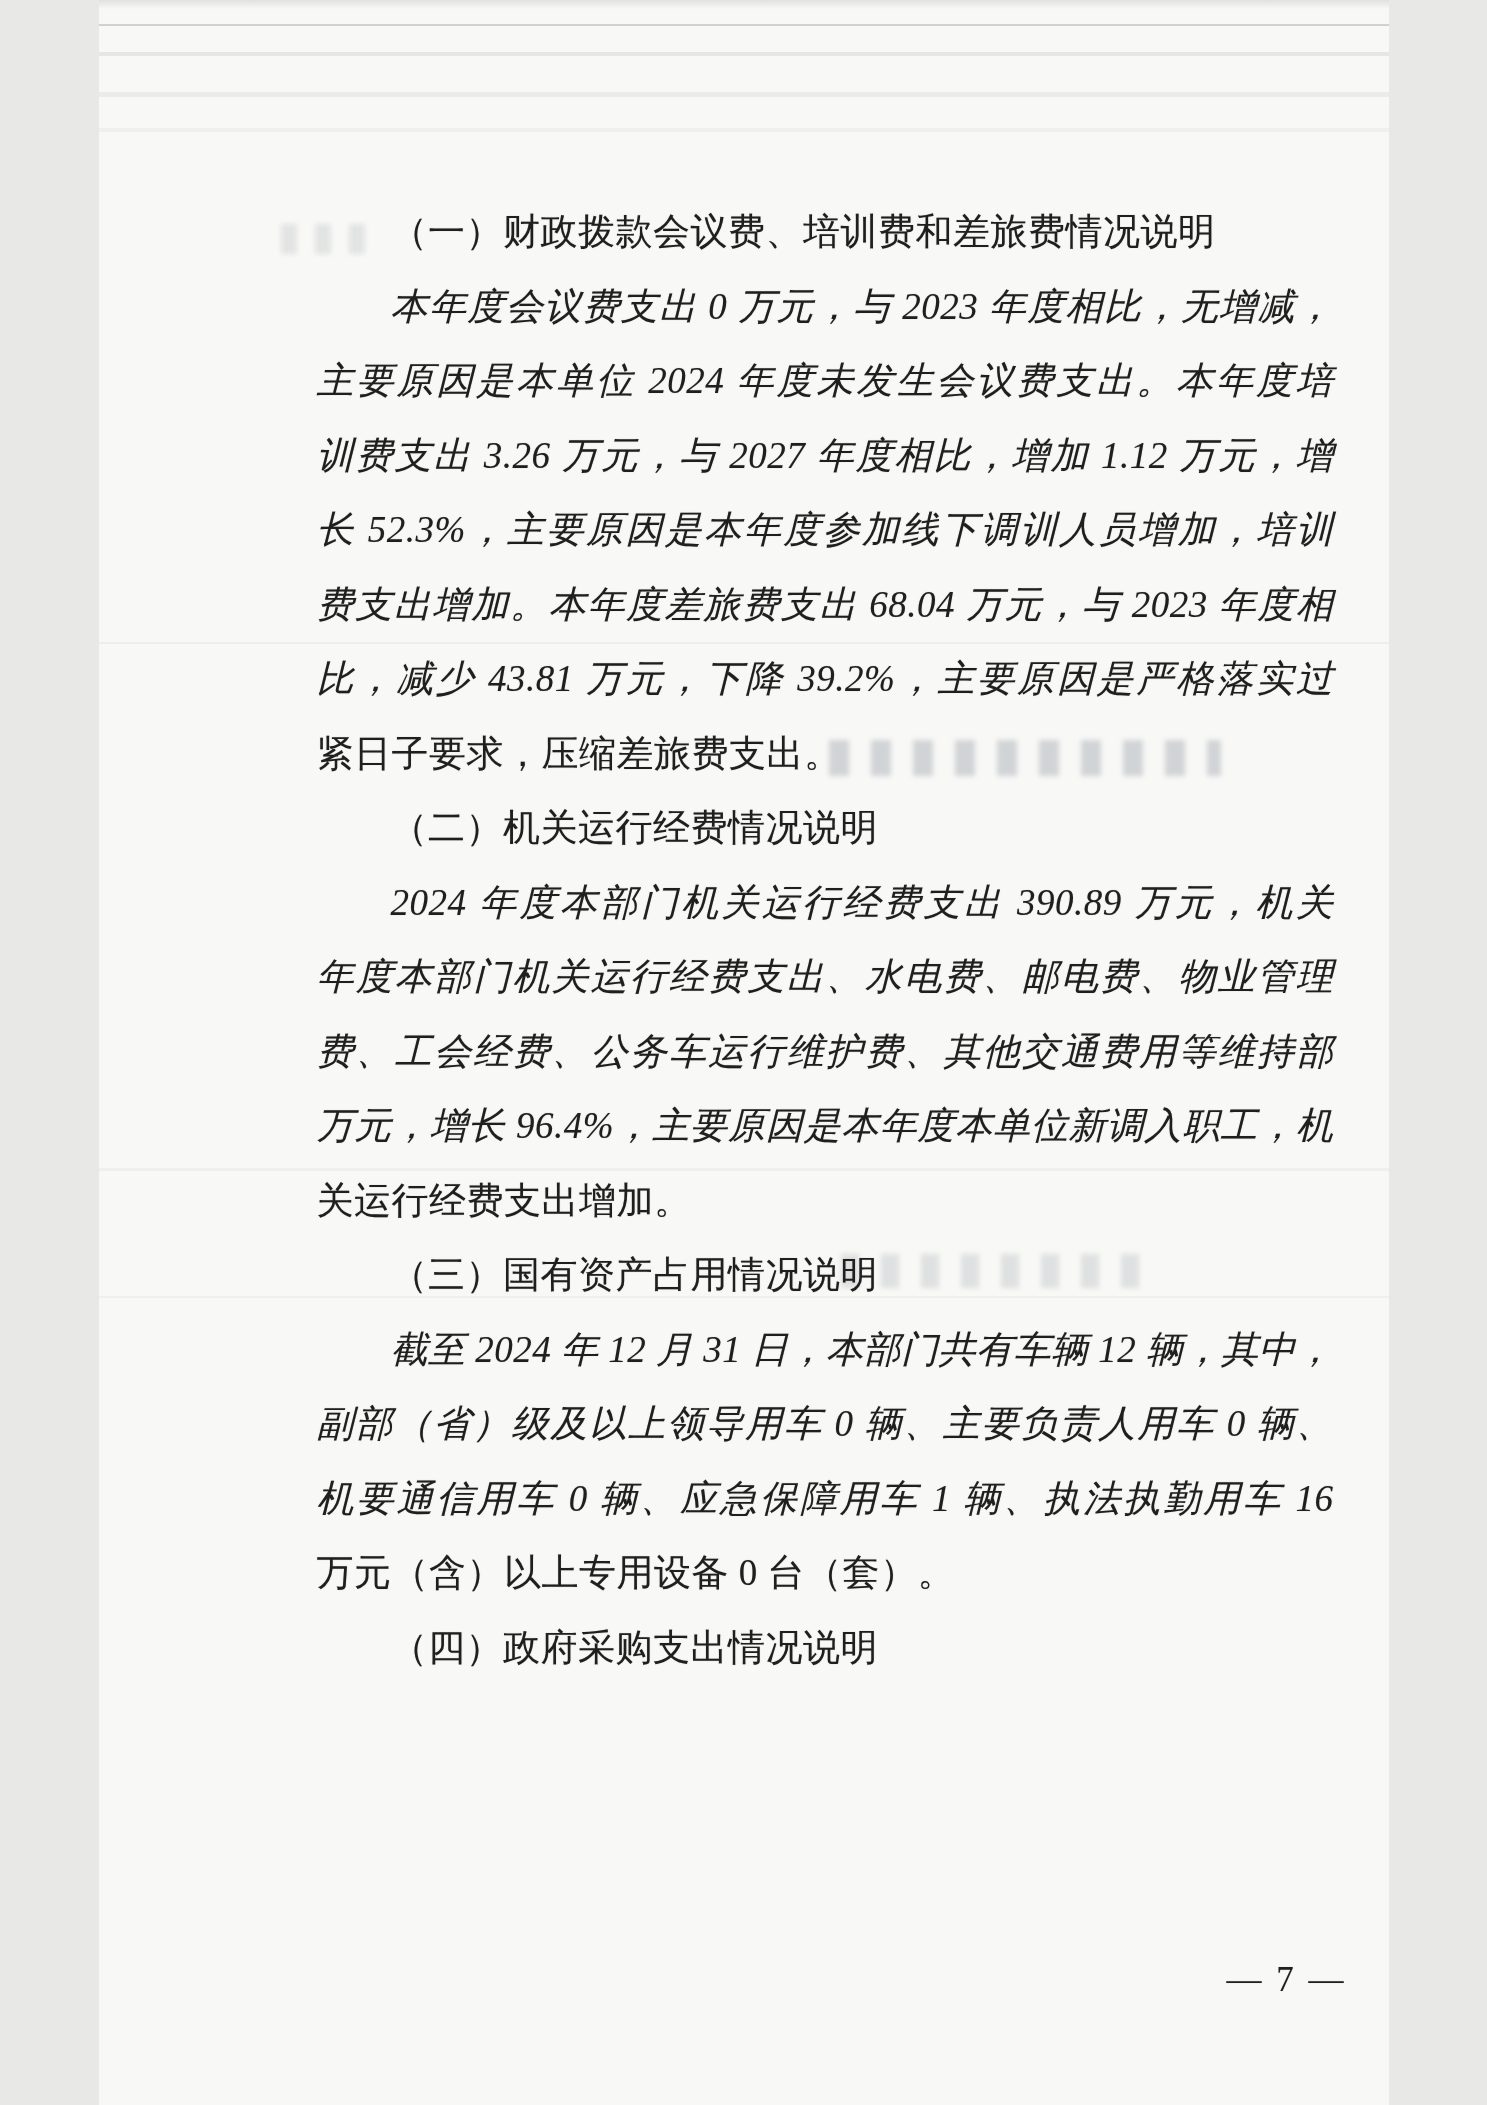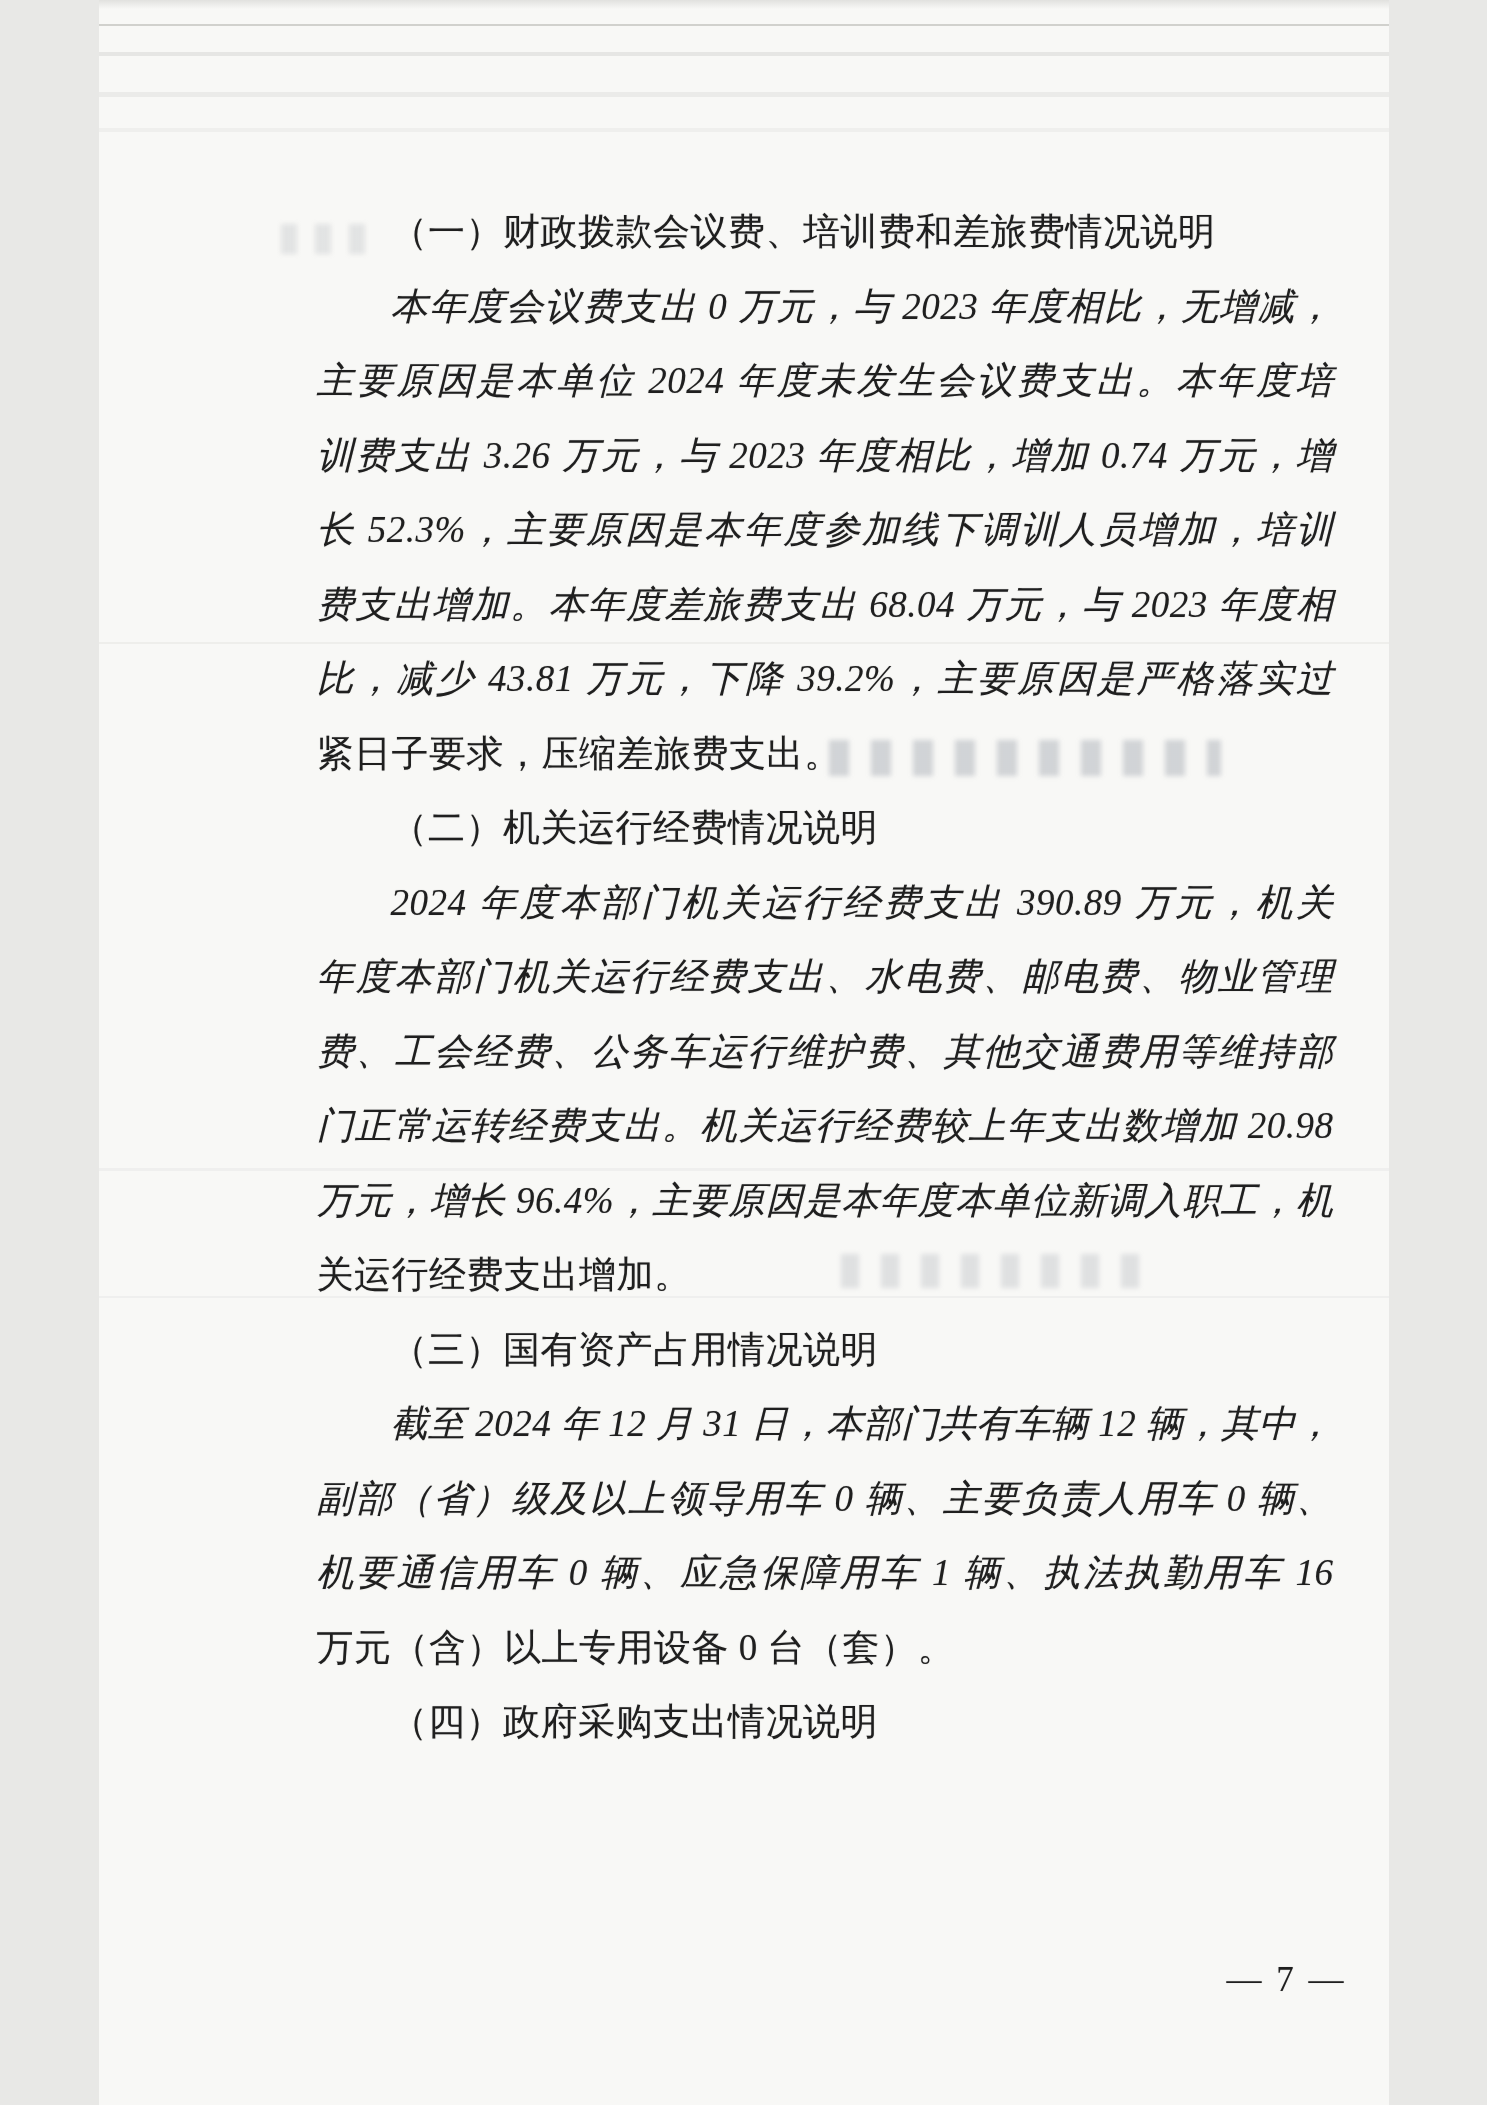--- a/index.html
+++ b/index.html
@@ -107,30 +107,29 @@
   <div class="smudge smudge-a"></div>
   <div class="smudge smudge-b"></div>
   <div class="smudge smudge-c"></div>
 
   <div class="edge-line"></div>
 
   <div class="text-block" id="text-block">
       <div class="line indent">（一）财政拨款会议费、培训费和差旅费情况说明</div>
       <div class="line indent fill">本年度会议费支出 0 万元，与 2023 年度相比，无增减，</div>
       <div class="line fill">主要原因是本单位 2024 年度未发生会议费支出。本年度培</div>
-      <div class="line fill">训费支出 3.26 万元，与 2023 年度相比，增加 0.74 万元，增</div>
+      <div class="line fill">训费支出 3.26 万元，与 2027 年度相比，增加 1.12 万元，增</div>
       <div class="line fill">长 52.3%，主要原因是本年度参加线下调训人员增加，培训</div>
       <div class="line fill">费支出增加。本年度差旅费支出 68.04 万元，与 2023 年度相</div>
       <div class="line fill">比，减少 43.81 万元，下降 39.2%，主要原因是严格落实过</div>
       <div class="line">紧日子要求，压缩差旅费支出。</div>
       <div class="line indent">（二）机关运行经费情况说明</div>
       <div class="line indent fill">2024 年度本部门机关运行经费支出 390.89 万元，机关</div>
       <div class="line fill">年度本部门机关运行经费支出、水电费、邮电费、物业管理</div>
       <div class="line fill">费、工会经费、公务车运行维护费、其他交通费用等维持部</div>
-      <div class="line fill">门正常运转经费支出。机关运行经费较上年支出数增加 20.98</div>
       <div class="line fill">万元，增长 96.4%，主要原因是本年度本单位新调入职工，机</div>
       <div class="line">关运行经费支出增加。</div>
       <div class="line indent">（三）国有资产占用情况说明</div>
       <div class="line indent fill">截至 2024 年 12 月 31 日，本部门共有车辆 12 辆，其中，</div>
       <div class="line fill">副部（省）级及以上领导用车 0 辆、主要负责人用车 0 辆、</div>
       <div class="line fill">机要通信用车 0 辆、应急保障用车 1 辆、执法执勤用车 16</div>
       <div class="line">万元（含）以上专用设备 0 台（套）。</div>
       <div class="line indent">（四）政府采购支出情况说明</div>
     </div>
 

